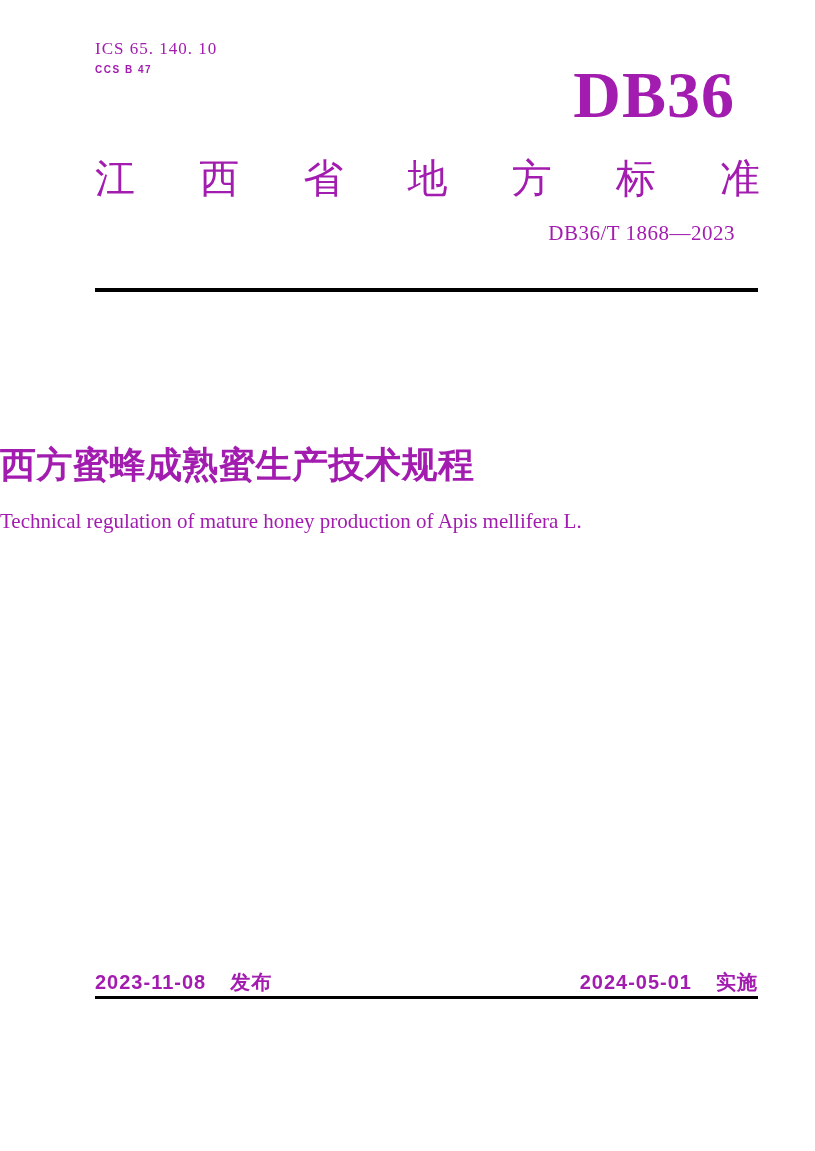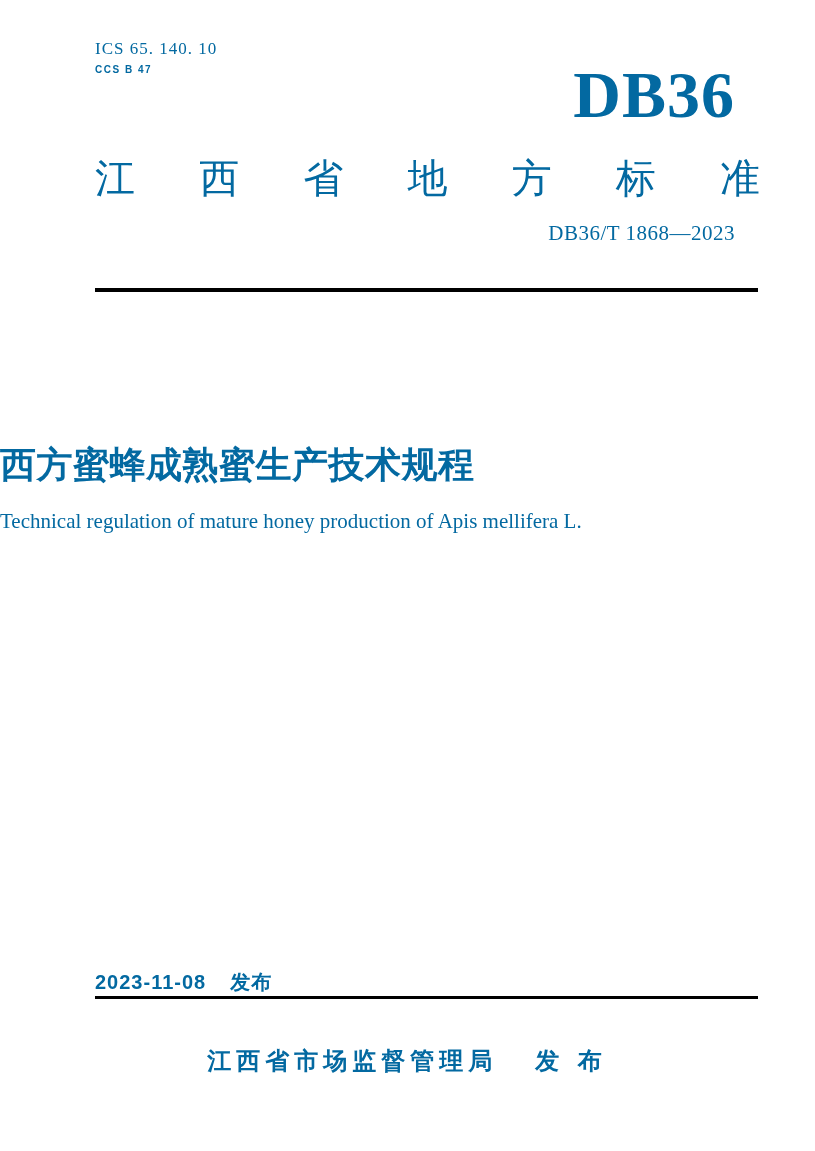--- a/index.html
+++ b/index.html
@@ -6,21 +6,21 @@
     margin: 0;
     padding: 0;
     background: #e8e8e8;
   }
   .page {
     position: relative;
     width: 815px;
     height: 1151px;
     margin: 0 auto;
     background: #ffffff;
-    color: #0369a1;
+    color: #a21caf;
     font-family: "Liberation Sans", sans-serif;
     overflow: hidden;
   }
 
   
   .meta-block {
     position: absolute;
     top: 38px;
     left: 95px;
     text-align: left;
@@ -185,22 +185,21 @@
   <div class="header-rule"></div>
 
   <div class="title-cn">西方蜜蜂成熟蜜生产技术规程</div>
 
   <div class="title-en">Technical regulation of mature honey production of Apis mellifera L.</div>
 
   <div class="dates-row">
     <div>
       <span class="date-value">2023-11-08</span><span class="date-label">发布</span>
     </div>
+    <div>
+      <span class="date-value">2024-05-01</span><span class="date-label">实施</span>
+    </div>
   </div>
 
   <div class="dates-rule"></div>
 
-  <div class="publisher-row">
-    <span class="publisher-name">江西省市场监督管理局</span>
-    <span class="publish-label">发 布</span>
-  </div>
 
 </div>
 
 </body></html>

